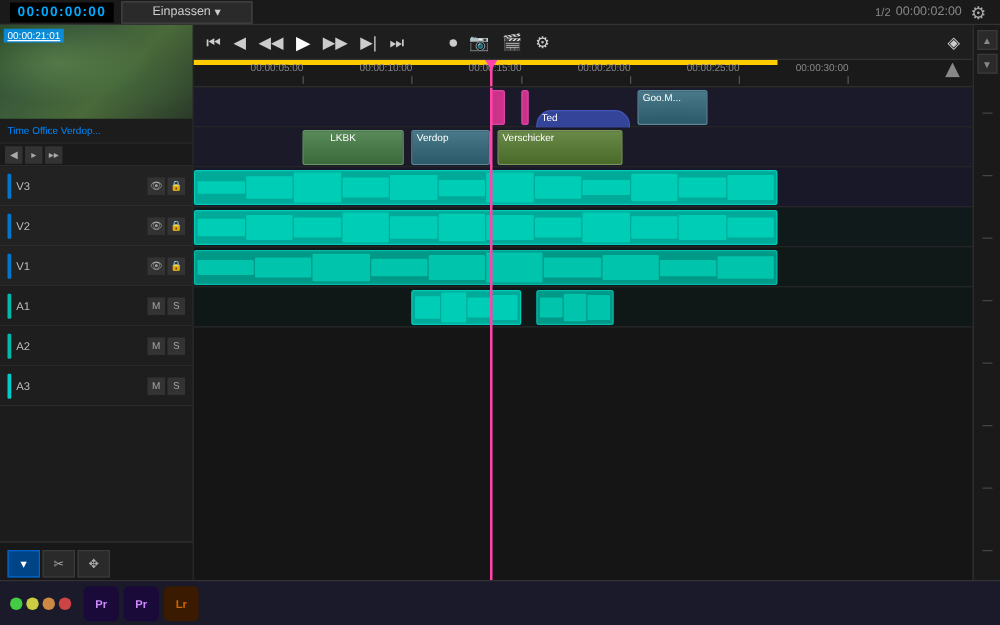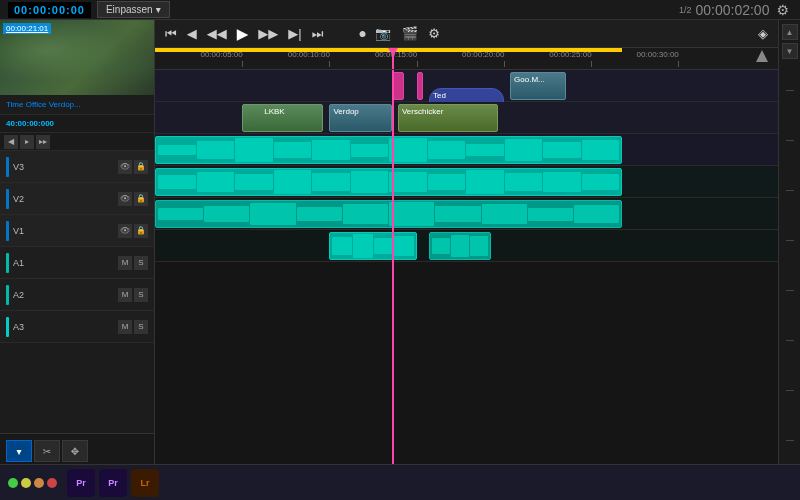--- a/index.html
+++ b/index.html
@@ -39,21 +39,21 @@
       font-size: 11px;
       font-weight: bold;
       padding: 2px 6px;
       letter-spacing: 1px;
     }
 
     .dropdown-btn {
       background: #2a2a2a;
       color: #ccc;
       border: 1px solid #444;
-      padding: 2px 8px;
+      padding: 2px 24px;
       font-size: 10px;
       cursor: pointer;
       display: flex;
       align-items: center;
       gap: 3px;
     }
 
     .top-controls {
       display: flex;
       align-items: center;
@@ -525,40 +525,37 @@
 <div class="screen">
 
   <div class="top-bar">
     <div class="timecode-display">00:00:00:00</div>
     <button class="dropdown-btn">
       <span>Einpassen</span>
       <span>▾</span>
     </button>
     <div class="top-controls">
       <span style="font-size:9px;color:#888">1/2</span>
-      <span style="font-size:14px;color:#888">00:00:02:00</span>
+      <span style="font-size:10px;color:#888">00:00:02:00</span>
       <button class="ctrl-btn">⚙</button>
     </div>
   </div>
 
   <div class="main-layout">
 
     <div class="left-panel">
 
       <div class="preview-thumb">
         <div class="preview-timecode">00:00:21:01</div>
       </div>
 
       <div class="track-headers">
 
         <div style="height:20px;background:#1c1c1c;border-bottom:1px solid #2a2a2a;display:flex;align-items:center;padding:0 6px;">
           <span style="font-size:8px;color:#0088ff">Time Office Verdop...</span>
-        </div>
-        <div style="height:18px;background:#1a1a1a;border-bottom:1px solid #2a2a2a;display:flex;align-items:center;padding:0 6px;gap:3px;">
-          <span style="font-size:8px;color:#00bbff;font-weight:bold;">40:00:00:000</span>
         </div>
         <div style="height:18px;background:#1a1a1a;border-bottom:1px solid #2a2a2a;display:flex;align-items:center;padding:0 4px;gap:2px;">
           <button class="mini-btn">◀</button>
           <button class="mini-btn">▸</button>
           <button class="mini-btn">▸▸</button>
         </div>
 
         <div class="track-label-row video">
           <div class="track-color-bar blue"></div>
           <span class="track-name">V3</span>

